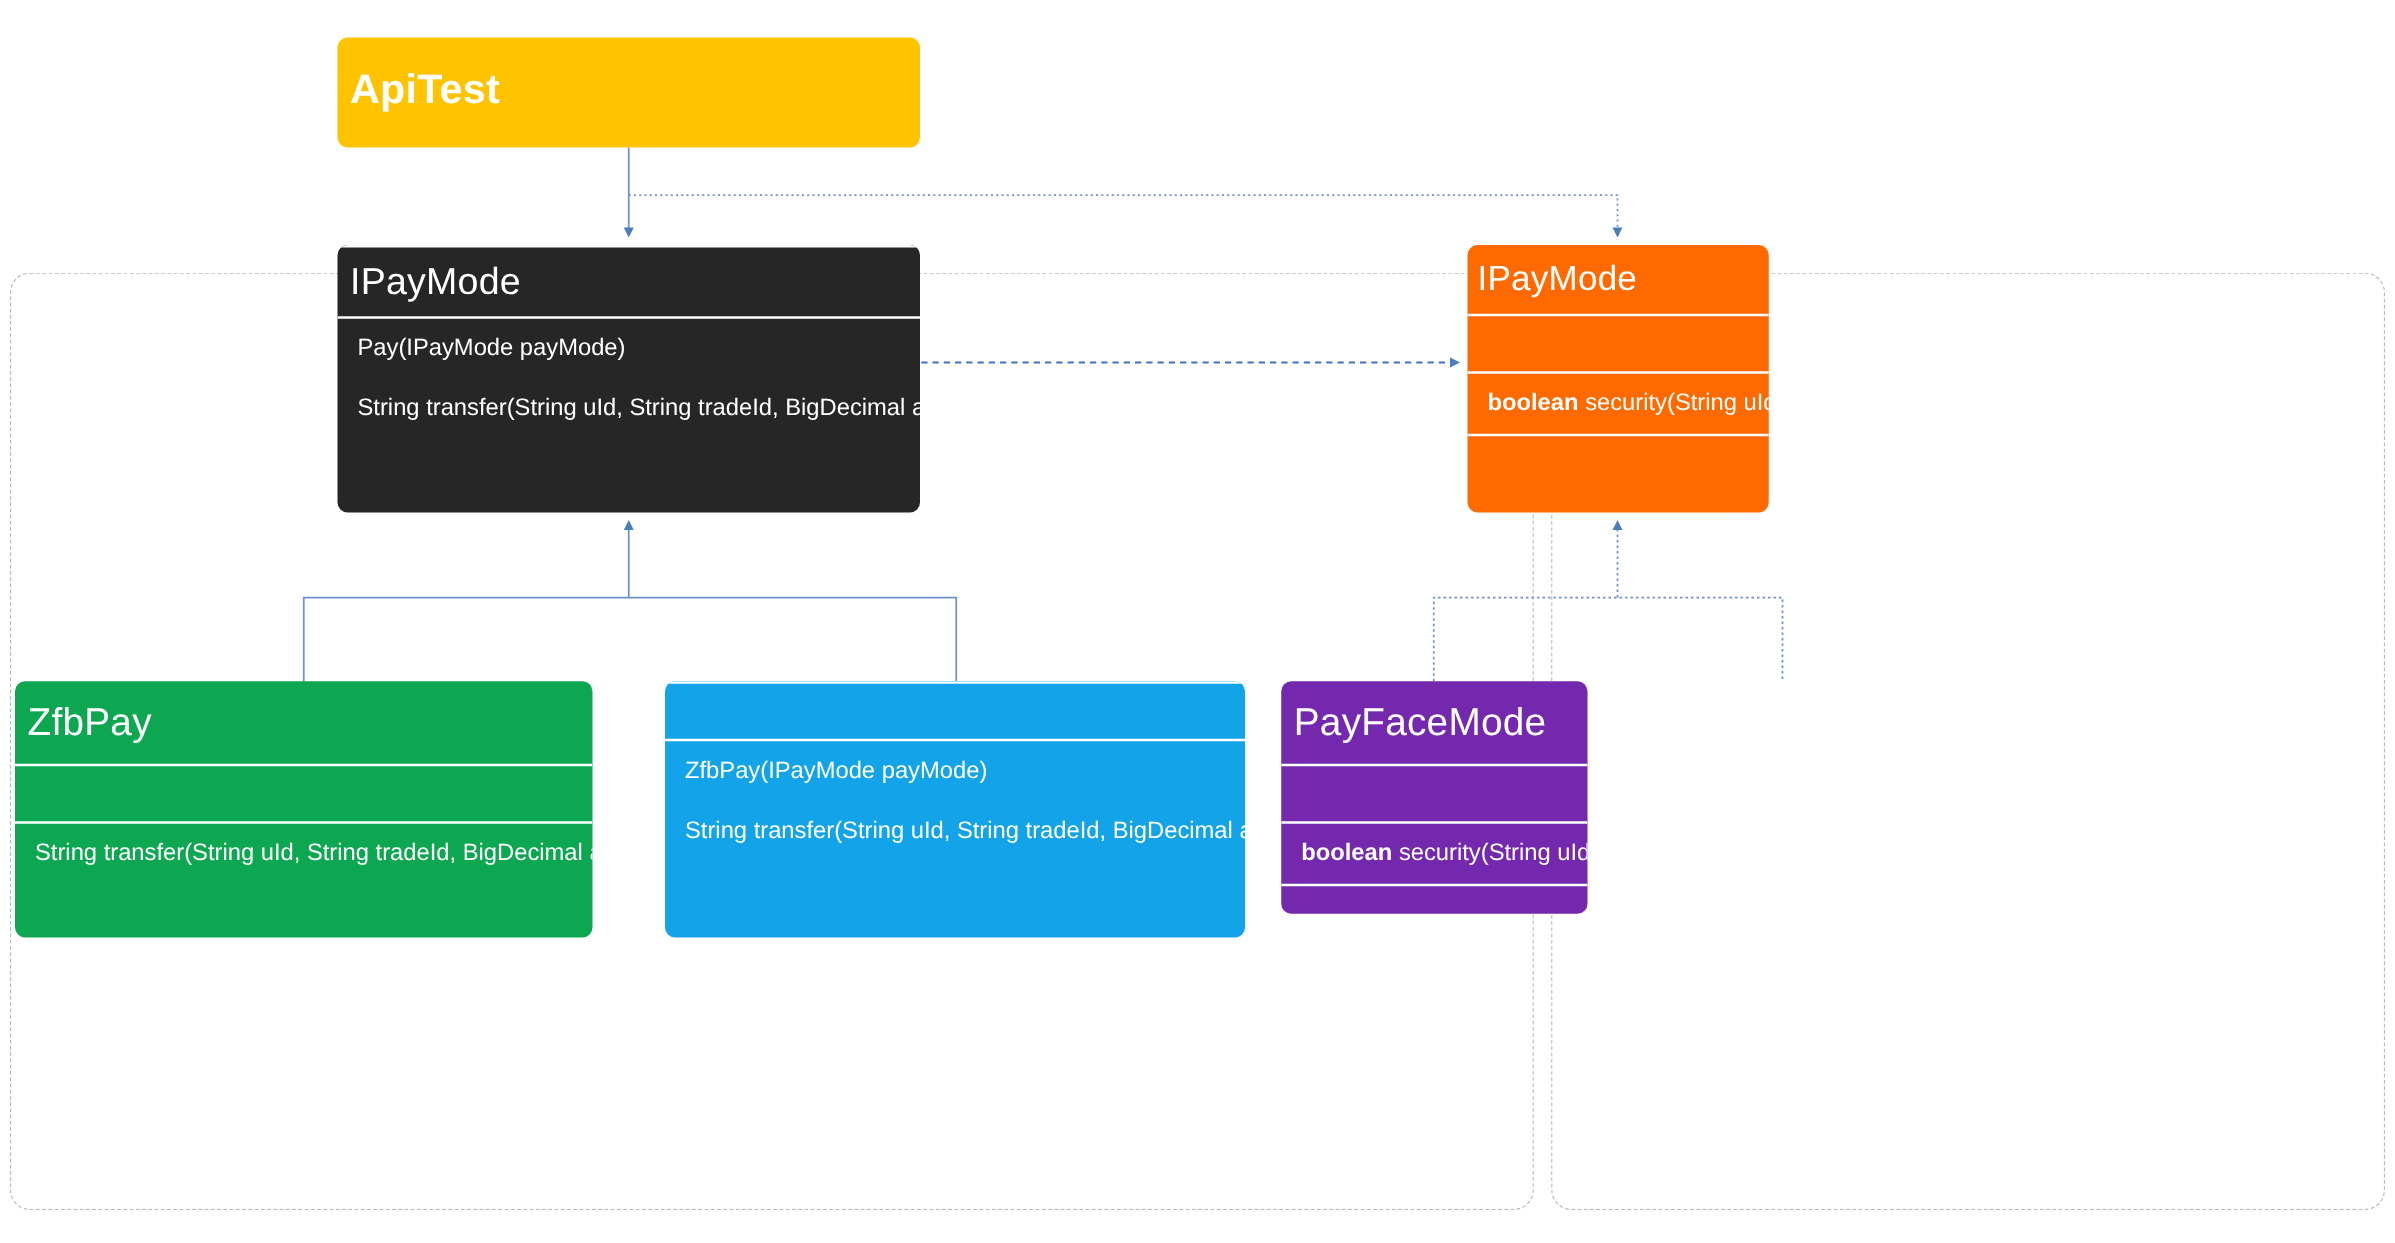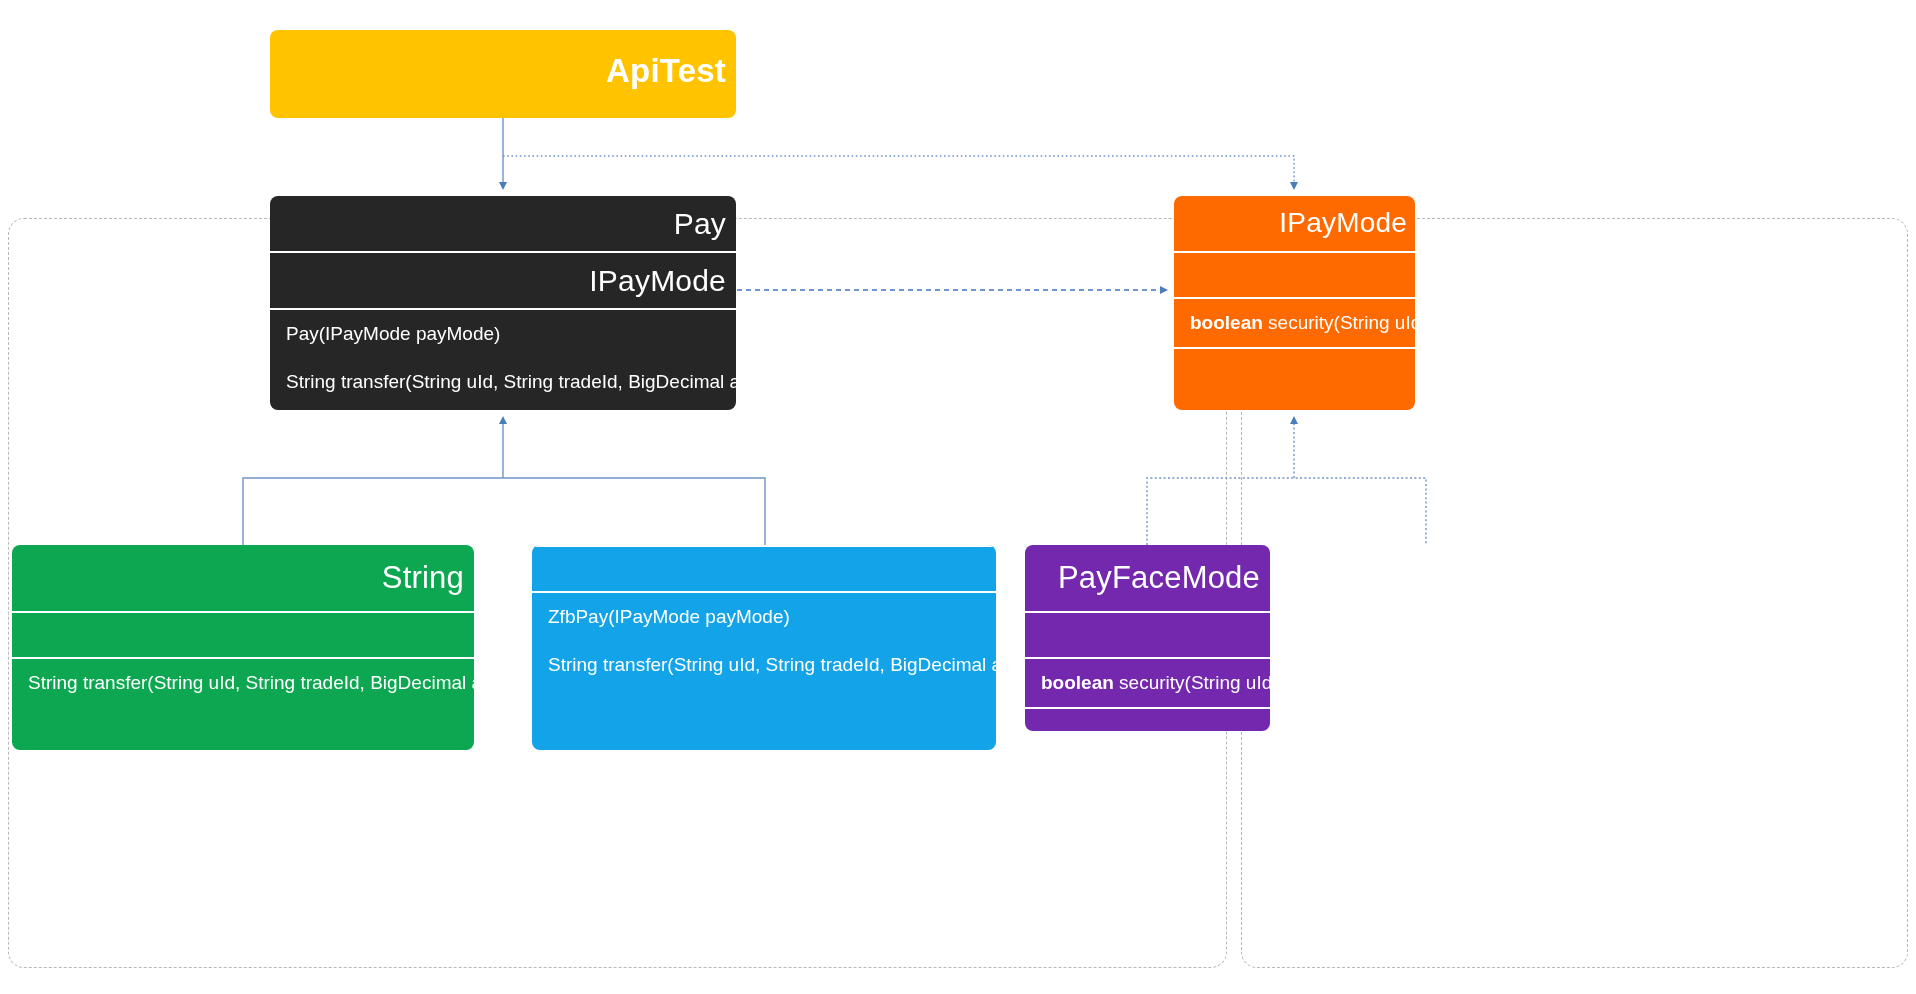--- a/index.html
+++ b/index.html
@@ -30,21 +30,21 @@
 
   
   .uml {
     position: absolute;
     box-sizing: border-box;
     border-radius: 8px;
     overflow: hidden;
     color: #ffffff;
   }
   .uml .title {
-    text-align: right;
+    text-align: left;
     font-size: 31px;
     line-height: 1.1;
     font-weight: 400;
     padding: 16px 10px 16px 10px;
     letter-spacing: 0.2px;
   }
   .uml .title.bold { font-weight: 700; }
   .uml .sep {
     height: 2px;
     background: #ffffff;
@@ -129,42 +129,41 @@
       <path d="M1294,420 L1294,478" stroke="#6f93c9" stroke-width="1.4" fill="none" stroke-dasharray="2 2.4" marker-end="url(#arrowSolidUp)" transform="rotate(180 1294 449)"></path>
       <path d="M1147,545 L1147,478 L1426,478 L1426,545" stroke="#6f93c9" stroke-width="1.4" fill="none" stroke-dasharray="2 2.4"></path>
     </g>
   </svg>
 
   <div class="uml" id="apitest-box">
     <div class="title bold">ApiTest</div>
   </div>
 
   <div class="uml" id="pay-box">
-    <div class="title">Pay</div>
     <div class="sep"></div>
     <div class="title">IPayMode</div>
     <div class="sep"></div>
     <div class="compartment">
       <div class="row">Pay(IPayMode payMode)</div>
       <div class="row">String transfer(String uId, String tradeId, BigDecimal amount)</div>
     </div>
   </div>
 
   <div class="uml" id="ipaymode-box">
     <div class="title">IPayMode</div>
     <div class="sep"></div>
     <div class="spacer"></div>
     <div class="sep"></div>
     <div class="row center"><b>boolean</b><span> security(String uId)</span></div>
     <div class="sep"></div>
     <div class="spacer" style="height:24px"></div>
   </div>
 
   <div class="uml" id="wxpay-box">
-    <div class="title">String</div>
+    <div class="title">ZfbPay</div>
     <div class="sep"></div>
     <div class="spacer"></div>
     <div class="sep"></div>
     <div class="row">String transfer(String uId, String tradeId, BigDecimal amount)</div>
 
   </div>
 
   <div class="uml" id="zfbpay-box">
     <div class="sep"></div>
     <div class="spacer"></div>

